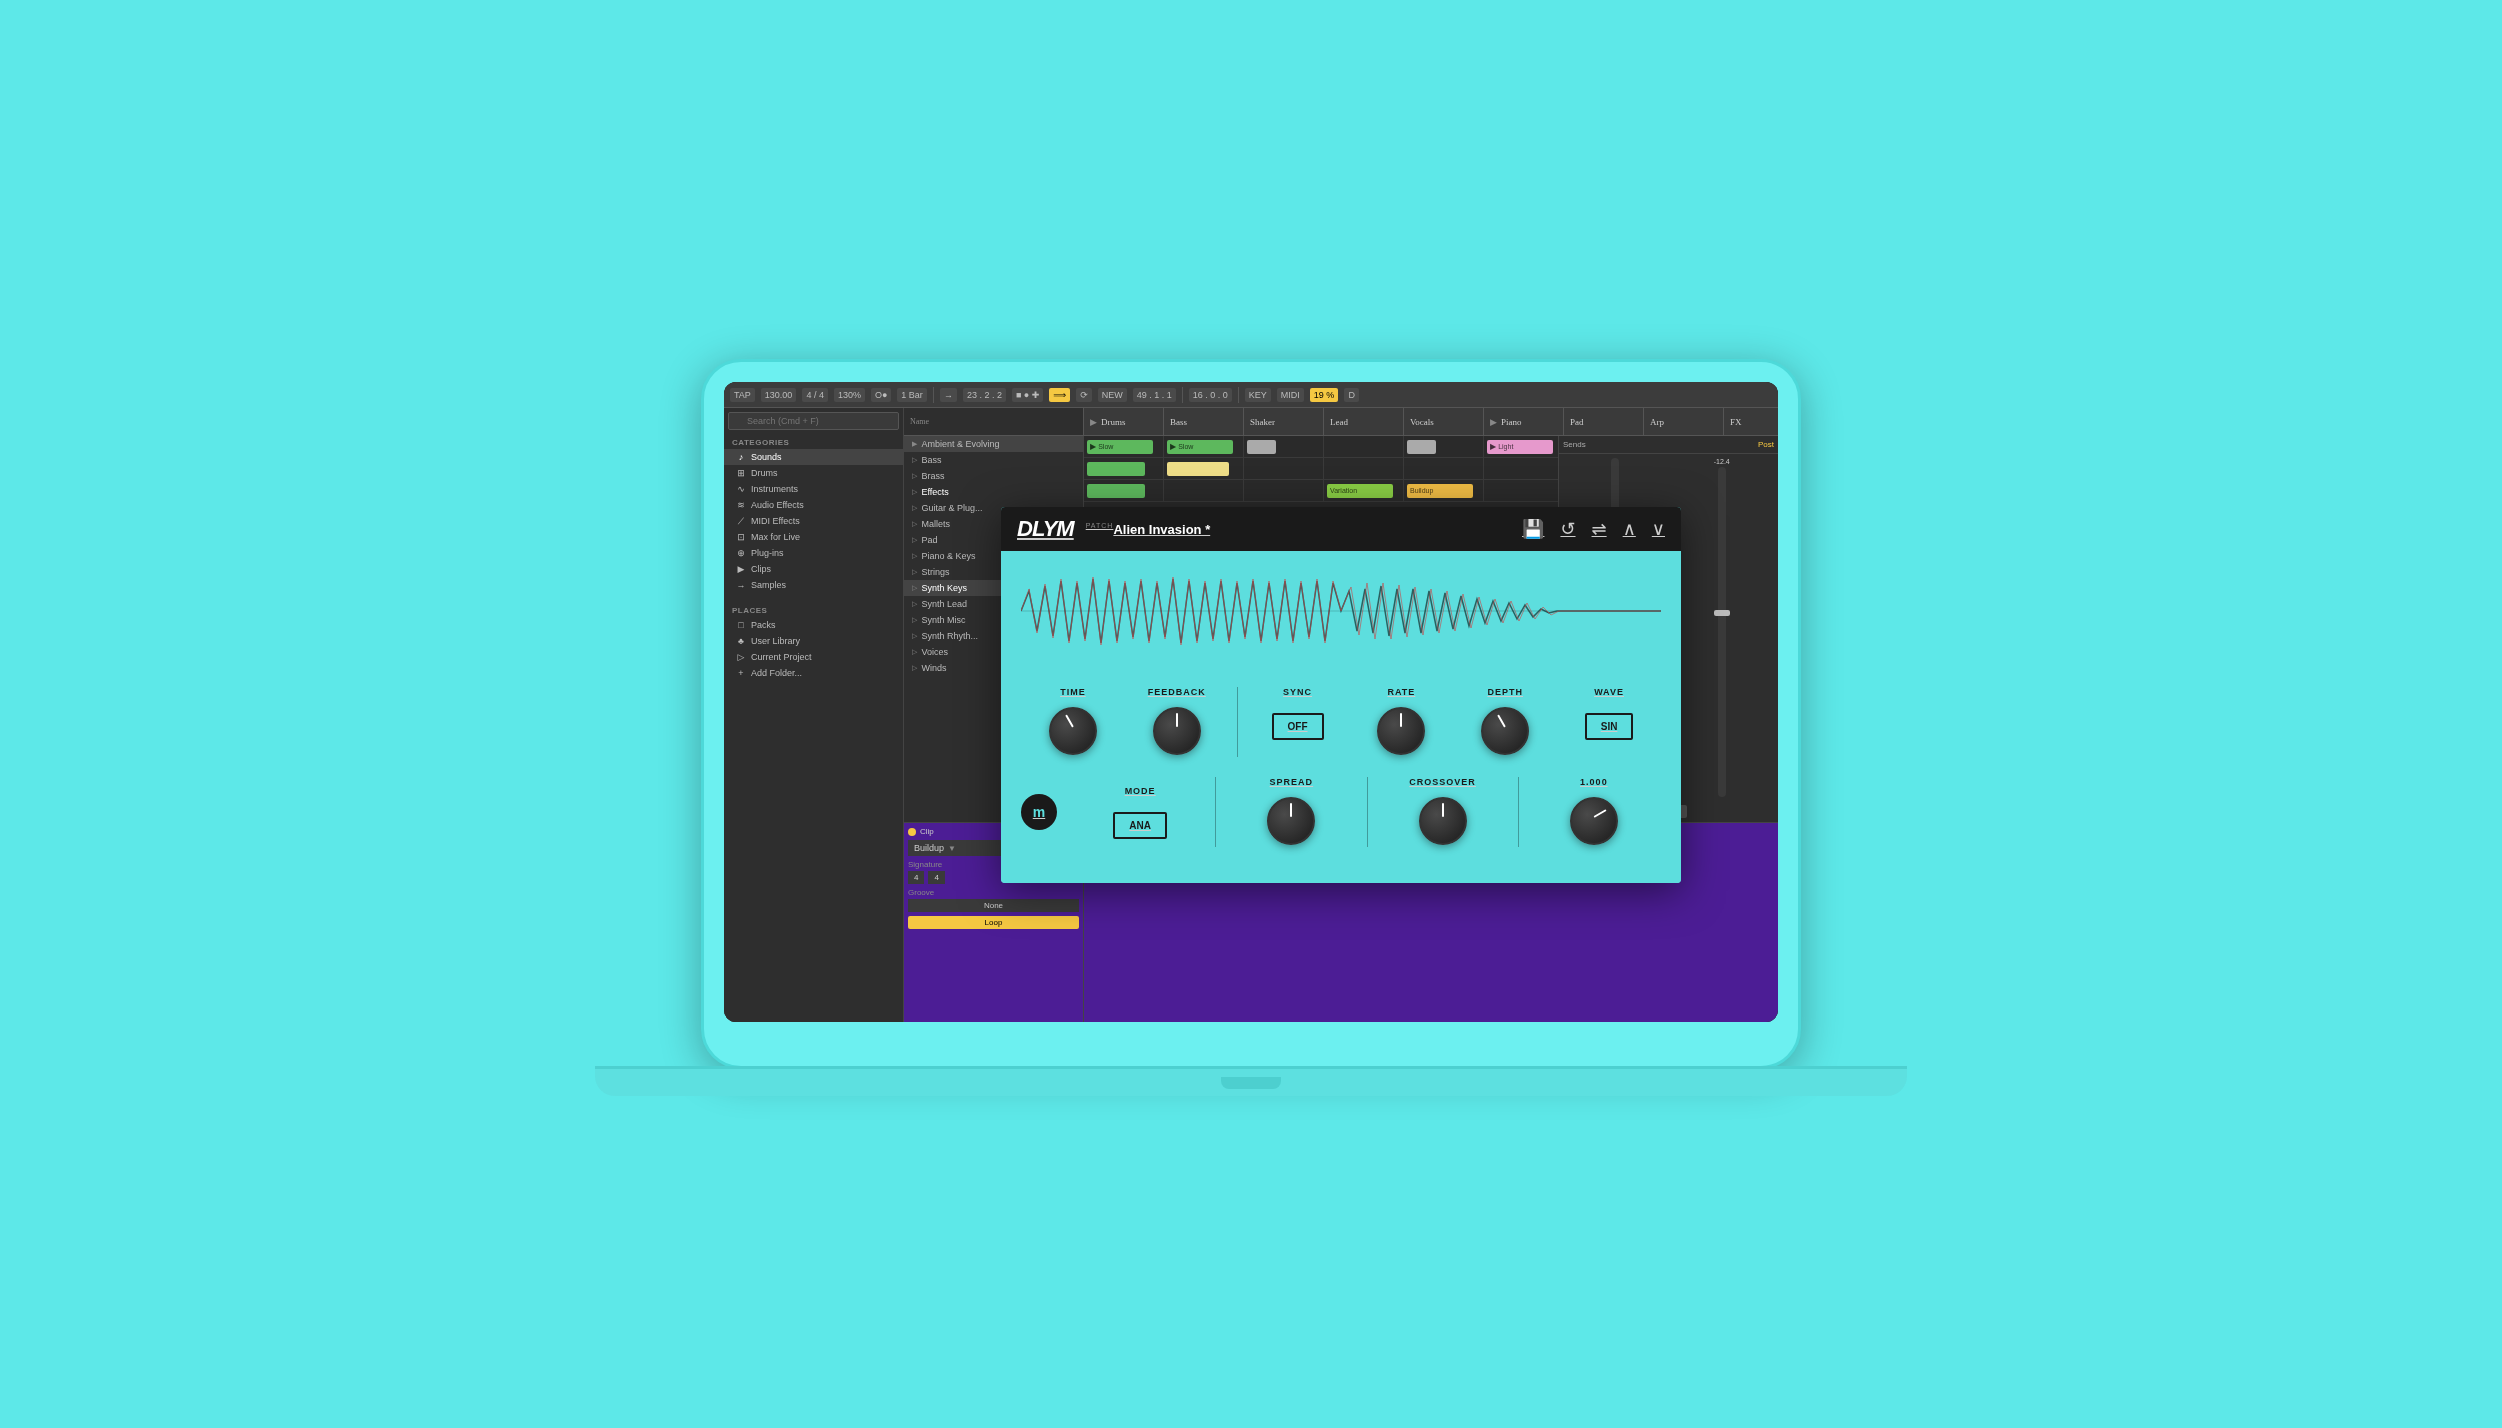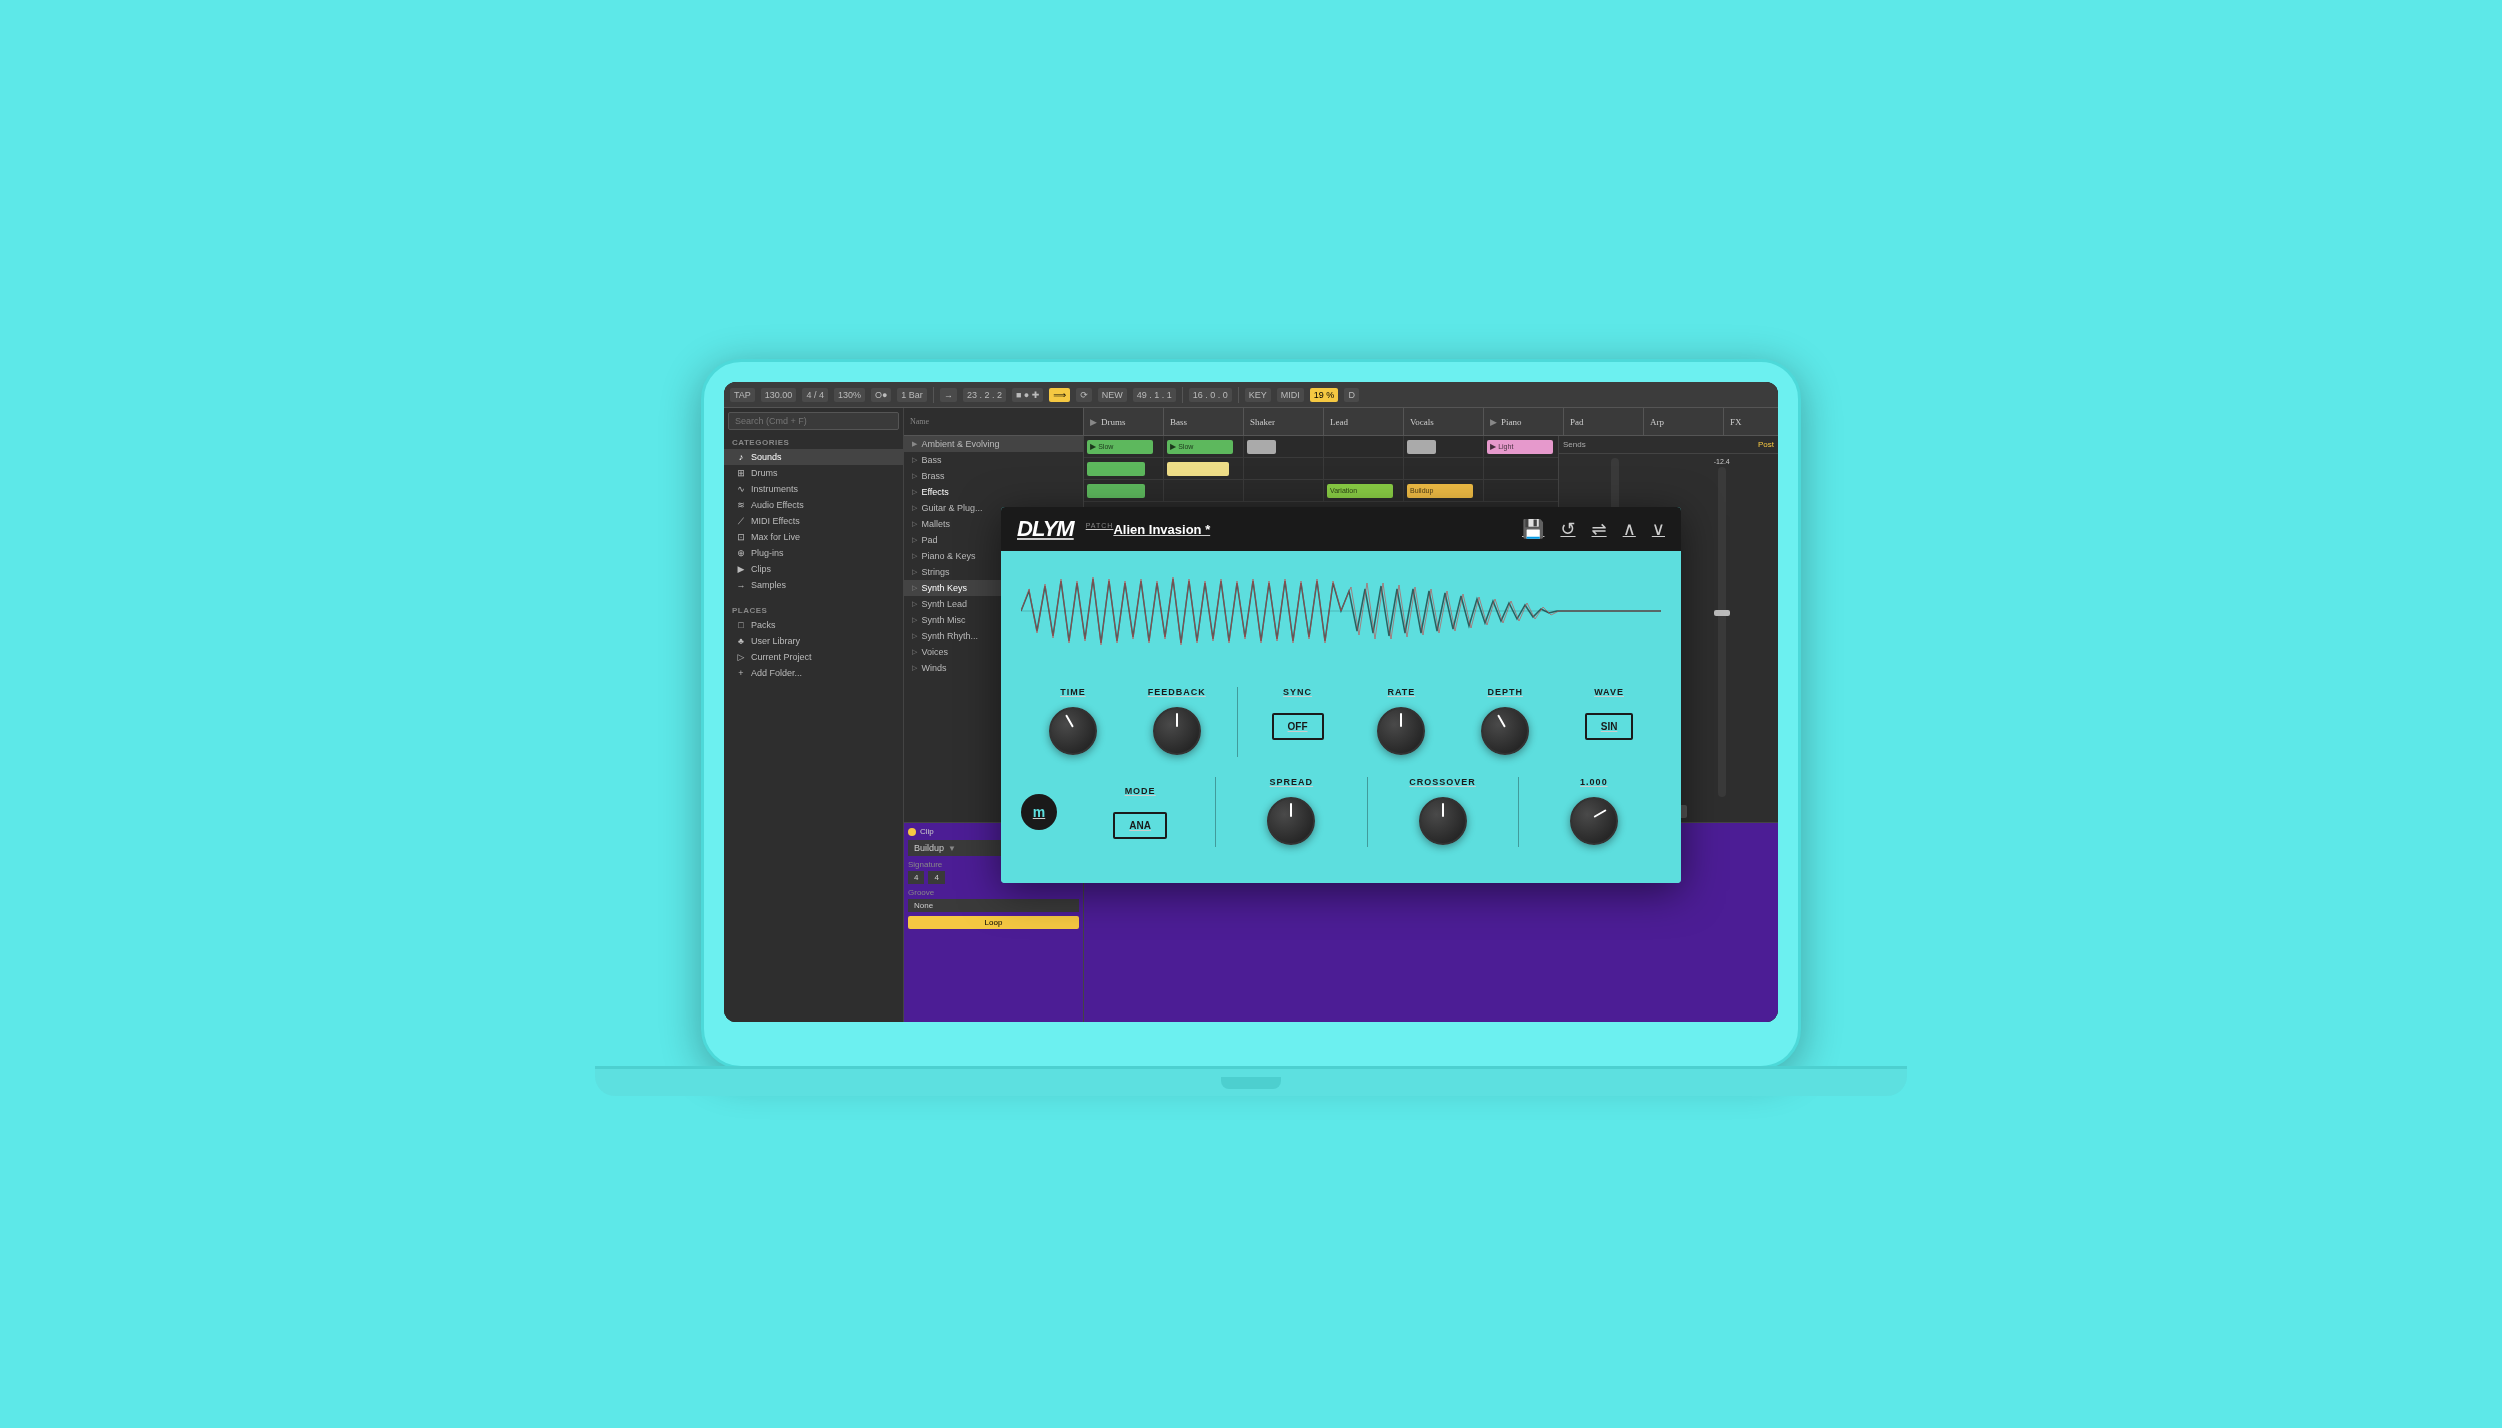--- a/index.html
+++ b/index.html
@@ -116,21 +116,21 @@
 
     .sidebar-search {
       padding: 4px;
     }
 
     .sidebar-search input {
       width: 100%;
       background: #3a3a3a;
       border: 1px solid #555;
       color: #ccc;
-      padding: 3px 6px;
+      padding: 3px 18px;
       font-size: 9px;
       border-radius: 2px;
     }
 
     .sidebar-section-title {
       padding: 4px 8px 2px 8px;
       color: #888;
       font-size: 8px;
       font-weight: bold;
       letter-spacing: 0.5px;
@@ -962,21 +962,21 @@
               <div style="background:#3a3a3a;padding:3px 6px;font-size:9px;margin-bottom:4px;display:flex;align-items:center;gap:4px;">
                 <span>Buildup</span>
                 <span style="color:#888;font-size:8px;">▼</span>
               </div>
               <div style="font-size:8px;color:#888;margin-bottom:2px;">Signature</div>
               <div style="display:flex;gap:4px;margin-bottom:4px;">
                 <span style="background:#3a3a3a;padding:2px 6px;">4</span>
                 <span style="background:#3a3a3a;padding:2px 6px;">4</span>
               </div>
               <div style="font-size:8px;color:#888;margin-bottom:2px;">Groove</div>
-              <div style="background:#3a3a3a;padding:2px 6px;font-size:8px;margin-bottom:4px;">
+              <div style="background:#3a3a3a;padding:2px 6px;font-size:8px;margin-bottom:4px;text-align:center;">
                 <span>None</span>
               </div>
               <div style="background:#f5c842;padding:2px 6px;font-size:8px;color:#000;text-align:center;border-radius:2px;">
                 <span>Loop</span>
               </div>
             </div>
 
           </div>
         </div>
       </div>

